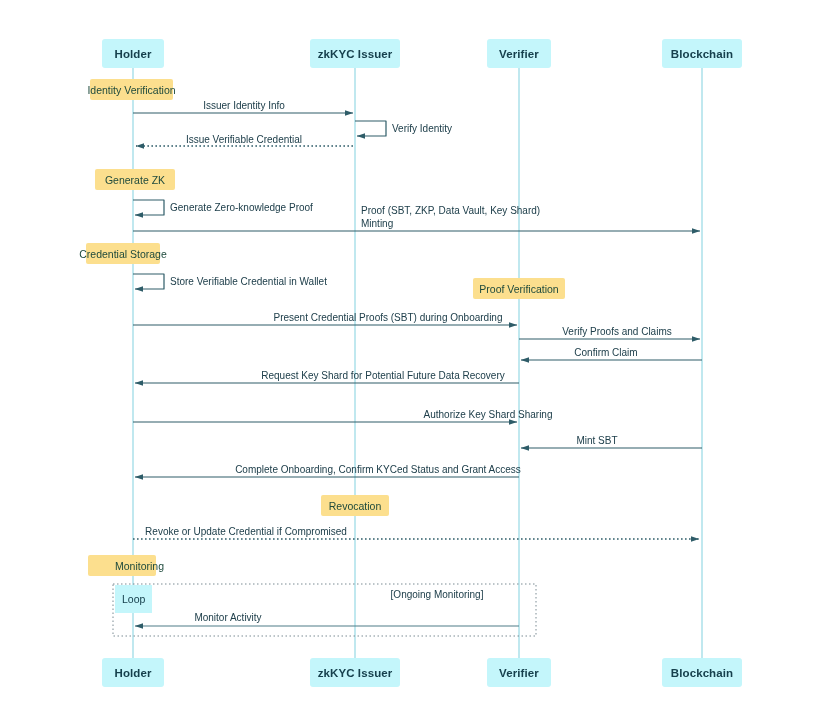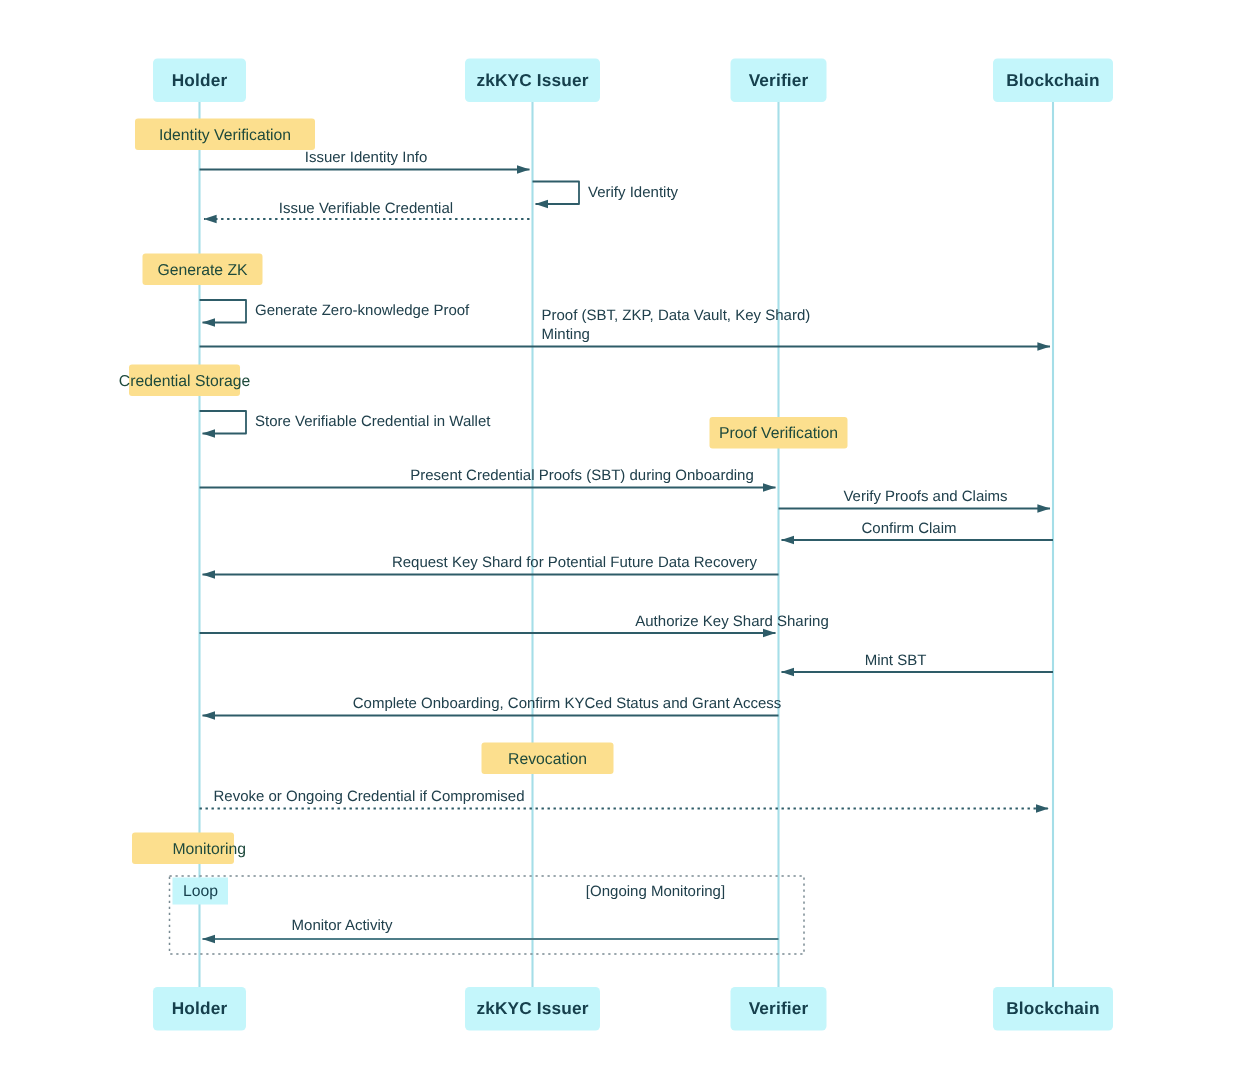--- a/index.html
+++ b/index.html
@@ -49,21 +49,21 @@
     box-sizing: border-box;
   }
   .loop-label {
     position: absolute;
     background: #C4F6FB;
     color: #17414E;
     font-size: 10.5px;
     display: flex;
     align-items: center;
     justify-content: center;
-    height: 18px;
+    height: 28px;
     padding: 0 7px;
     box-sizing: border-box;
     white-space: nowrap;
   }
   .msg-label {
     position: absolute;
     font-size: 10px;
     color: #20404C;
     white-space: nowrap;
     line-height: 13px;
@@ -156,33 +156,33 @@
 <div class="participant" style="left:310px; top:658px; width:90px;">
   <span>zkKYC Issuer</span>
 </div>
 <div class="participant" style="left:487px; top:658px; width:64px;">
   <span>Verifier</span>
 </div>
 <div class="participant" style="left:662px; top:658px; width:80px;">
   <span>Blockchain</span>
 </div>
 
-<div class="note" style="left:90px; top:79px; width:120px;">
+<div class="note" style="left:90px; top:79px; width:83px;">
   <span>Identity Verification</span>
 </div>
 <div class="note" style="left:95px; top:169px; width:80px;">
   <span>Generate ZK</span>
 </div>
 <div class="note" style="left:86px; top:243px; width:74px;">
   <span>Credential Storage</span>
 </div>
 <div class="note" style="left:473px; top:278px; width:92px;align-items:center;">
   <span>Proof Verification</span>
 </div>
-<div class="note" style="left:321px; top:495px; width:88px;">
+<div class="note" style="left:321px; top:495px; width:68px;">
   <span>Revocation</span>
 </div>
 <div class="note" style="left:88px; top:555px; width:68px;padding-left:44px;">
   <span>Monitoring</span>
 </div>
 
 <div class="loop-label" style="left:115px; top:585px;">
   <span>Loop</span>
 </div>
 <div class="frag-label" style="left:437px; top:589px;">
@@ -223,17 +223,17 @@
 <div class="msg-label center" style="left:448px; top:408px;margin-left:40px;">
   <span>Authorize Key Shard Sharing</span>
 </div>
 <div class="msg-label center" style="left:597px; top:434px;">
   <span>Mint SBT</span>
 </div>
 <div class="msg-label center" style="left:378px; top:463px;">
   <span>Complete Onboarding, Confirm KYCed Status and Grant Access</span>
 </div>
 <div class="msg-label center" style="left:246px; top:525px;">
-  <span>Revoke or Ongoing Credential if Compromised</span>
+  <span>Revoke or Update Credential if Compromised</span>
 </div>
 <div class="msg-label center" style="left:228px; top:611px;">
   <span>Monitor Activity</span>
 </div>
 
 </body></html>

